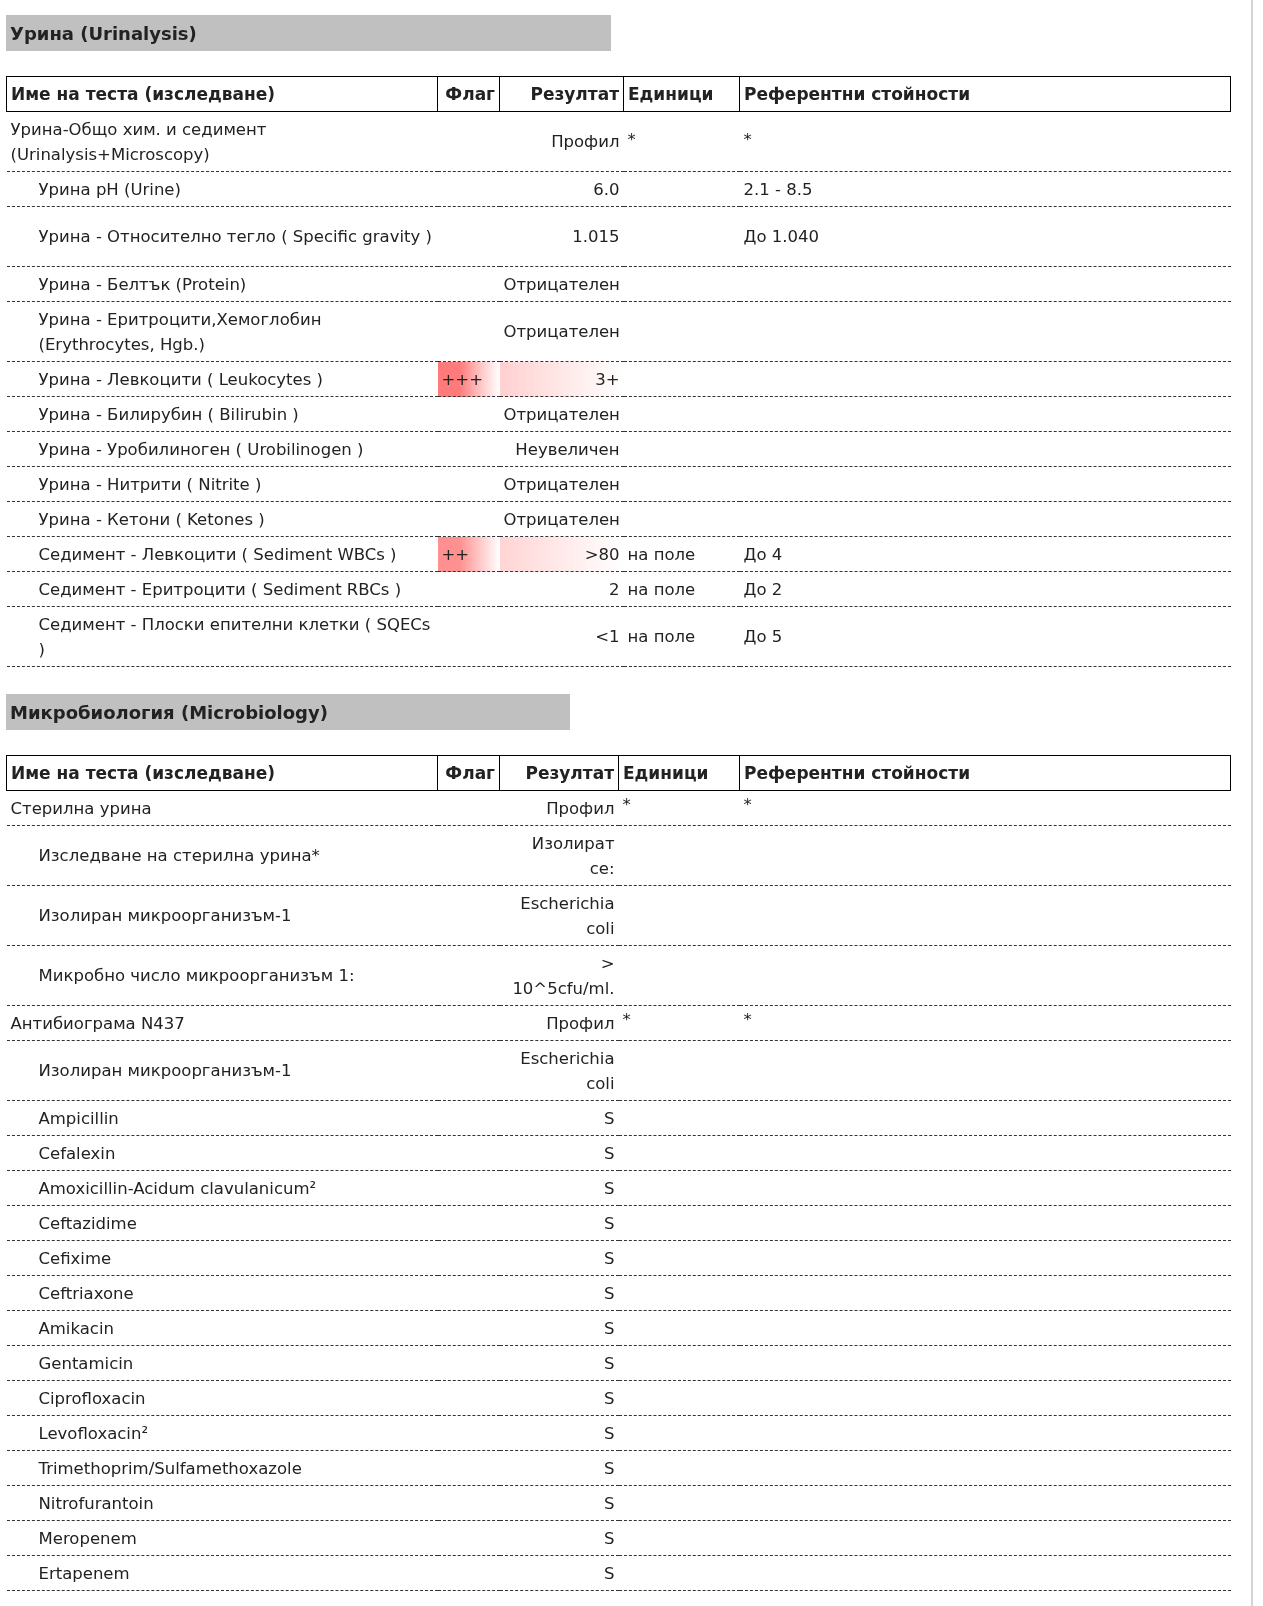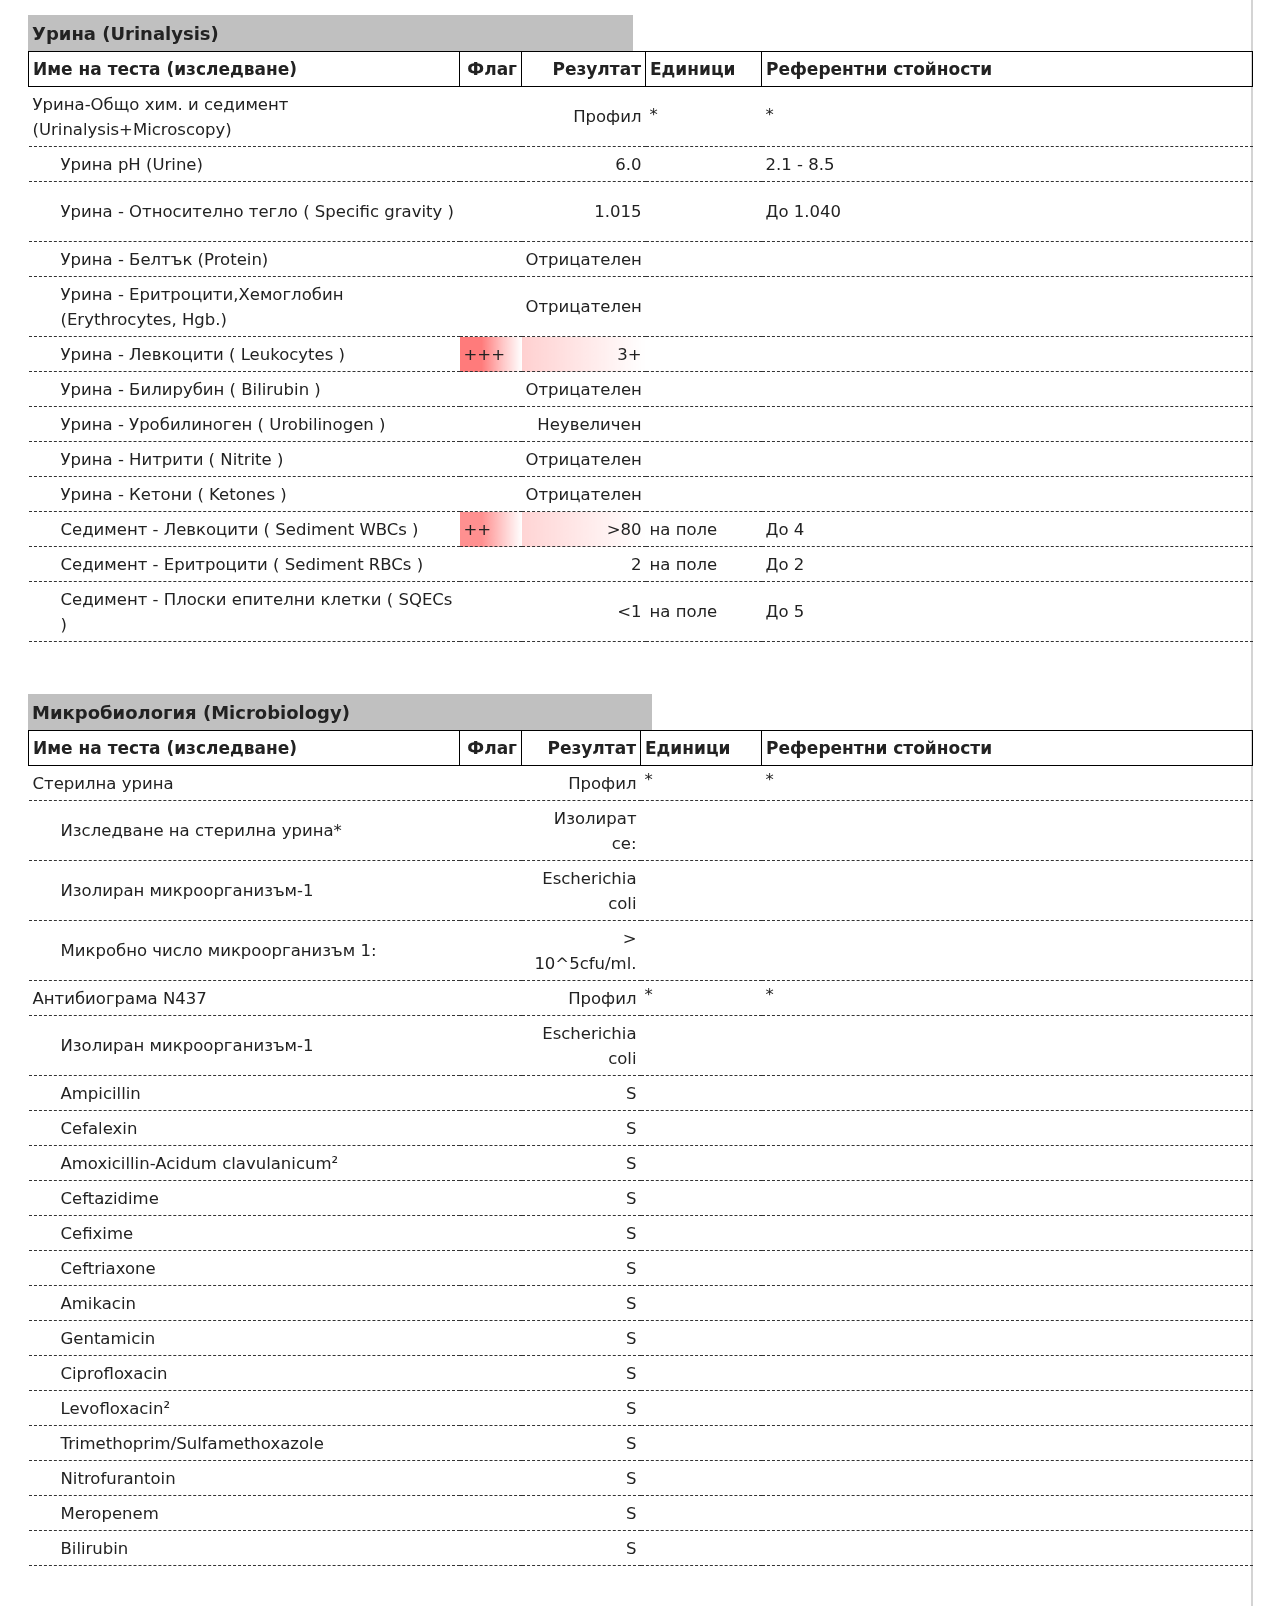--- a/index.html
+++ b/index.html
@@ -4,27 +4,27 @@
 <style>
   html, body { margin:0; padding:0; background:#ffffff; }
   body {
     width:1263px; height:1606px; position:relative; overflow:hidden;
     font-family:"DejaVu Sans", "Liberation Sans", sans-serif;
     font-size:16px; color:#222;
   }
   .page-rule {
     position:absolute; left:1251px; top:0; width:2px; height:1606px; background:#d4d4d4;
   }
-  .section { position:absolute; left:28px; width:1224px; }
+  .section { position:absolute; left:6px; width:1224px; }
   .section-title {
     background:#c0c0c0; font-weight:bold; font-size:18px; color:#222;
     height:36px; line-height:38px; padding-left:4px; box-sizing:border-box;
   }
   table.results {
-    border-collapse:collapse; width:1224px; table-layout:fixed;
+    border-collapse:collapse; width:1224px; table-layout:fixed;margin-top:25px;
   }
   table.results th {
     border:1px solid #000; font-weight:bold; font-size:17px; color:#222;
     height:35px; padding:0 4px; box-sizing:border-box; white-space:nowrap;
   }
   table.results th.c-name { text-align:left; }
   table.results th.c-flag { text-align:right; }
   table.results th.c-res  { text-align:right; }
   table.results th.c-unit { text-align:left; }
   table.results th.c-ref  { text-align:left; }
@@ -170,21 +170,21 @@
         <td class="c-flag"></td>
         <td class="c-res">&lt;1</td>
         <td class="c-unit">на поле</td>
         <td class="c-ref">До 5</td>
       </tr>
     </tbody>
   </table>
 </div>
 
 <div class="section" id="micro" style="top:694px;">
-  <div class="section-title" style="width:624px;">Микробиология (Microbiology)</div>
+  <div class="section-title" style="width:564px;">Микробиология (Microbiology)</div>
   <table class="results">
     <colgroup>
         <col class="w-name">
         <col class="w-flag">
         <col class="w-res">
         <col class="w-unit">
         <col class="w-ref">
       </colgroup>
     <thead>
       <tr>
@@ -323,21 +323,21 @@
           <td class="c-ref"></td>
         </tr>
         <tr class="single">
           <td class="c-name indent">Meropenem</td>
           <td class="c-flag"></td>
           <td class="c-res">S</td>
           <td class="c-unit"></td>
           <td class="c-ref"></td>
         </tr>
         <tr class="single">
-          <td class="c-name indent">Bilirubin</td>
+          <td class="c-name indent">Ertapenem</td>
           <td class="c-flag"></td>
           <td class="c-res">S</td>
           <td class="c-unit"></td>
           <td class="c-ref"></td>
         </tr>
       </tbody>
   </table>
 </div>
 
 </body></html>

